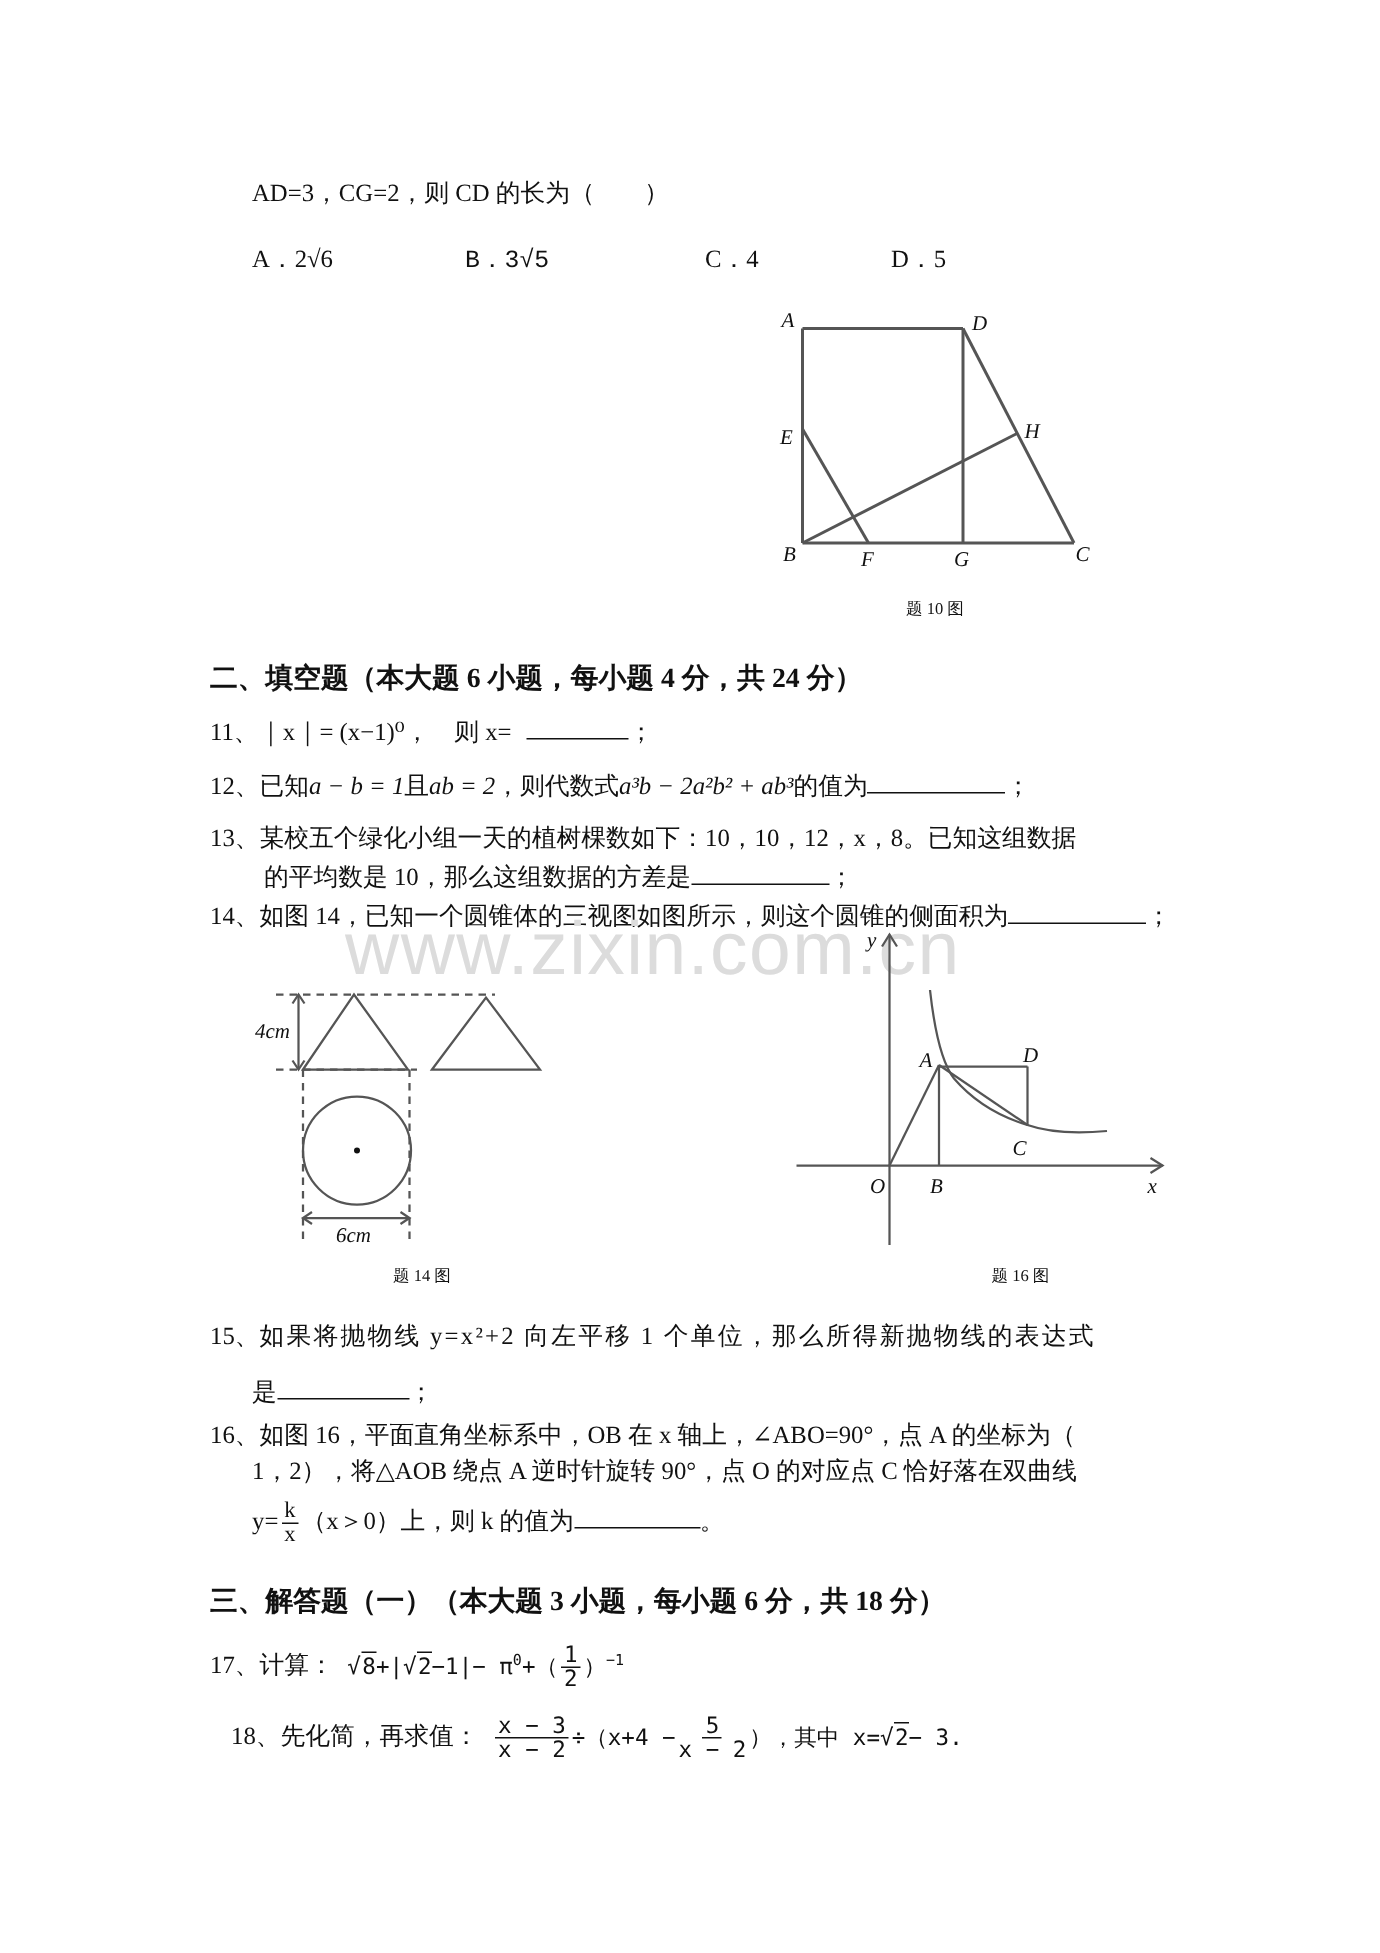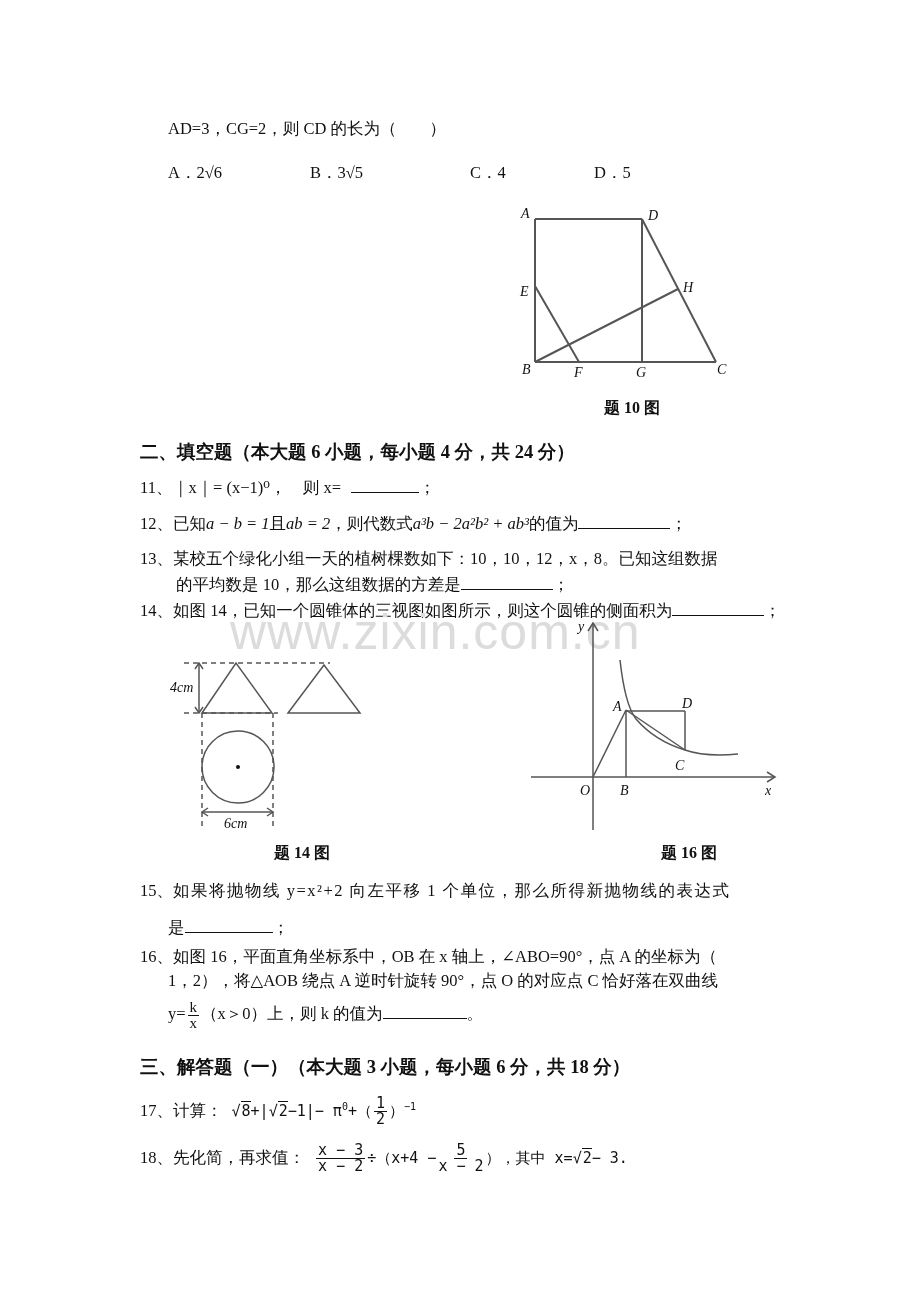--- a/index.html
+++ b/index.html
@@ -16,32 +16,32 @@
   sup { font-size: 10px; vertical-align: 6px; }
   .frac { display: inline-flex; flex-direction: column; align-items: center; vertical-align: middle; line-height: 15px; font-size: 15px; margin: 0 2px; }
   .frac .num { border-bottom: 1px solid #111; padding: 0 2px; }
   .sqrt { display: inline-block; }
   .sqrt .rad { border-top: 1px solid #111; padding-left: 1px; }
   .mono { font-family: "DejaVu Sans Mono", monospace; font-size: 15px; }
   .watermark {
     position: absolute; left: 230px; top: 603px; font-family: Liberation Sans, sans-serif;
     font-size: 50px; color: #dcdcdc; letter-spacing: 1px; pointer-events: none;
   }
-  .caption { font-size: 16px; font-weight: bold; }
+  .caption { font-size: 11px; }
   svg { position: absolute; overflow: visible; }
   .lbl { font-family: "Liberation Serif", serif; font-style: italic; font-size: 14px; fill: #111; }
   .opt { display: inline-block; }
 </style>
 </head>
 <body>
 
 <div class="abs line" style="left:168px; top:118px;">AD=3，CG=2，则 CD 的长为（　　）</div>
 
 <div class="abs line" style="left:168px; top:162px;">
-  <span class="opt" style="width:142px;"><span>A．</span><span>2√6</span></span><span class="opt" style="width:160px;"><span>B．</span><span>3√5</span></span><span class="opt" style="width:124px;"><span>C．</span><span>4</span></span><span class="opt"><span>D．</span><span>5</span></span>
+  <span class="opt" style="width:142px;"><span>A．</span><span>2√6</span></span><span class="opt" style="width:160px;font-family:Liberation Mono, monospace;"><span>B．</span><span>3√5</span></span><span class="opt" style="width:124px;"><span>C．</span><span>4</span></span><span class="opt"><span>D．</span><span>5</span></span>
 </div>
 
 <svg style="left:515px; top:200px;" width="230" height="190" viewBox="0 0 230 190">
   <g stroke="#555" stroke-width="2" fill="none">
     <line x1="20" y1="19" x2="127" y2="19"></line>
     <line x1="20" y1="19" x2="20" y2="162"></line>
     <line x1="20" y1="162" x2="201" y2="162"></line>
     <line x1="127" y1="19" x2="127" y2="162"></line>
     <line x1="127" y1="19" x2="201" y2="162"></line>
     <line x1="20" y1="86" x2="64" y2="162"></line>
@@ -95,21 +95,21 @@
     <polyline points="35,19 39,13 43,19"></polyline>
     <polyline points="35,57 39,63 43,57"></polyline>
     <line x1="42" y1="162" x2="113" y2="162"></line>
     <polyline points="48,158 42,162 48,166"></polyline>
     <polyline points="107,158 113,162 107,166"></polyline>
   </g>
   <circle cx="78" cy="117" r="2" fill="#111"></circle>
   <text class="lbl" x="10" y="42">4cm</text>
   <text class="lbl" x="64" y="178">6cm</text>
 </svg>
-<div class="abs caption" style="left:274px; top:843px;">题 14 图</div>
+<div class="abs caption" style="left:262px; top:843px;">题 14 图</div>
 
 <svg style="left:525px; top:615px;" width="260" height="220" viewBox="0 0 260 220">
   <g stroke="#555" stroke-width="1.5" fill="none">
     <line x1="68" y1="215" x2="68" y2="8"></line>
     <polyline points="63,16 68,8 73,16"></polyline>
     <line x1="6" y1="162" x2="250" y2="162"></line>
     <polyline points="242,157 250,162 242,167"></polyline>
     <path d="M95,45 Q100,90 111,104 Q130,126 160,135 Q180,142 213,139"></path>
     <line x1="68" y1="162" x2="101" y2="95"></line>
     <line x1="101" y1="95" x2="101" y2="162"></line>
@@ -151,21 +151,21 @@
 
 <div class="abs line" style="left:140px; top:1096px;">
   <span>17、</span><span>计算：</span><span class="mono">
     <span class="sqrt">√<span class="rad">8</span></span><span>+|</span><span class="sqrt">√<span class="rad">2</span></span><span>−1|− π</span><sup>0</sup><span>+（</span><span class="frac">
         <span class="num">1</span>
         <span>2</span>
       </span><span>）</span><sup>−1</sup>
   </span>
 </div>
 
-<div class="abs line" style="left:140px; top:1143px;">
+<div class="abs line" style="left:154px; top:1143px;">
   <span>18、</span><span>先化简，再求值：</span><span class="mono">
     <span class="frac">
         <span class="num">x − 3</span>
         <span>x − 2</span>
       </span><span>÷（x+4 −</span><span class="frac">
         <span class="num">5</span>
         <span>x − 2</span>
       </span><span>），其中 x=</span><span class="sqrt">√<span class="rad">2</span></span><span>− 3.</span>
   </span>
 </div>

